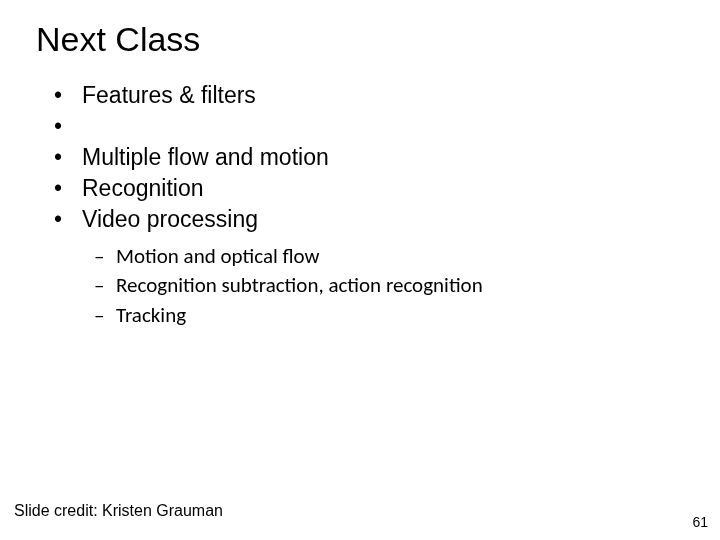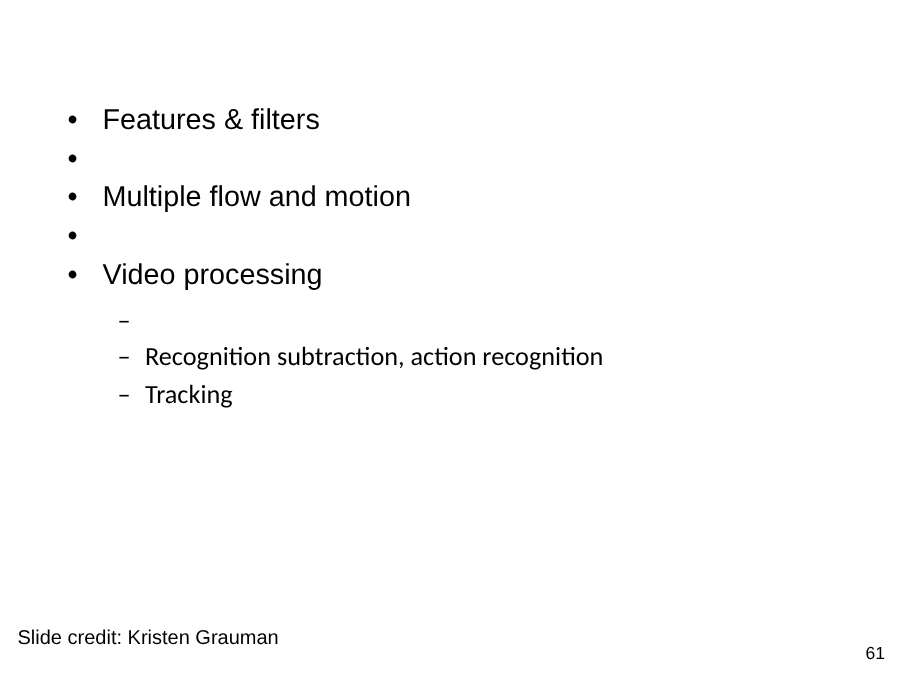--- a/index.html
+++ b/index.html
@@ -14,48 +14,51 @@
     .sublist ul { list-style: none; }
     .sublist li { display: flex; align-items: baseline; font-size: 21px; line-height: 1.4; font-family: Calibri, Arial, sans-serif; }
     .sublist li .dash { display: inline-block; width: 22px; text-align: left; }
     .credit { position: absolute; left: 14px; bottom: 20px; font-size: 16px; }
     .page-number { position: absolute; right: 12px; bottom: 10px; font-size: 14px; color: #000000; }
   </style>
 </head>
 <body>
 <div class="slide">
 
+<div class="title">Next Class</div>
 
 <div class="bullets">
   <ul>
     <li>
           <span class="dot">•</span>
           <span>Features &amp; filters</span>
         </li>
     <li>
           <span class="dot">•</span>
         </li>
     <li>
           <span class="dot">•</span>
           <span>Multiple flow and motion</span>
         </li>
     <li>
           <span class="dot">•</span>
+          <span>Recognition</span>
         </li>
     <li>
           <span class="dot">•</span>
           <span>Video processing</span>
         </li>
   </ul>
 </div>
 
 <div class="sublist">
   <ul>
     <li>
           <span class="dash">–</span>
+          <span>Motion and optical flow</span>
         </li>
     <li>
           <span class="dash">–</span>
           <span>Recognition subtraction, action recognition</span>
         </li>
     <li>
           <span class="dash">–</span>
           <span>Tracking</span>
         </li>
   </ul>

